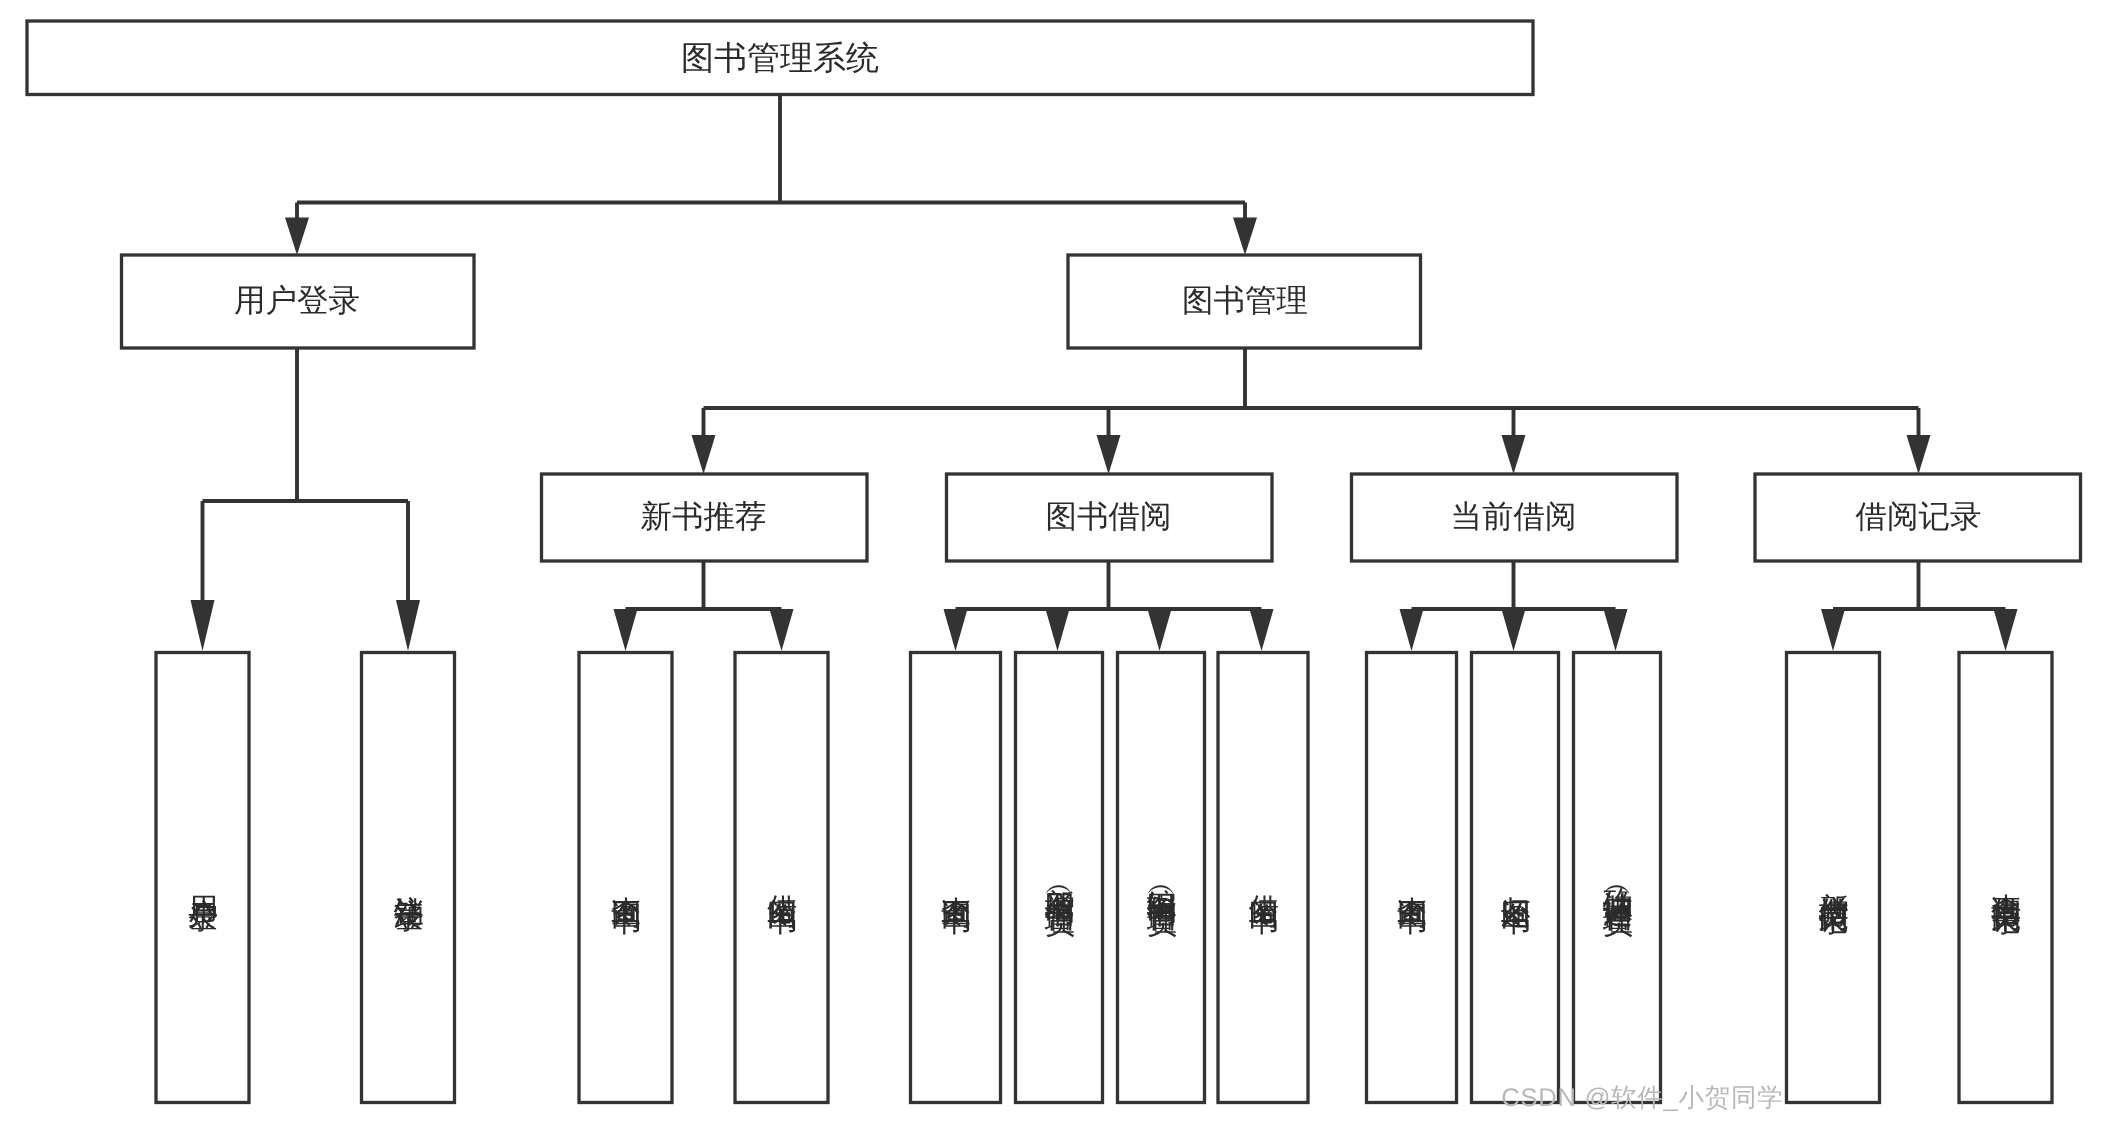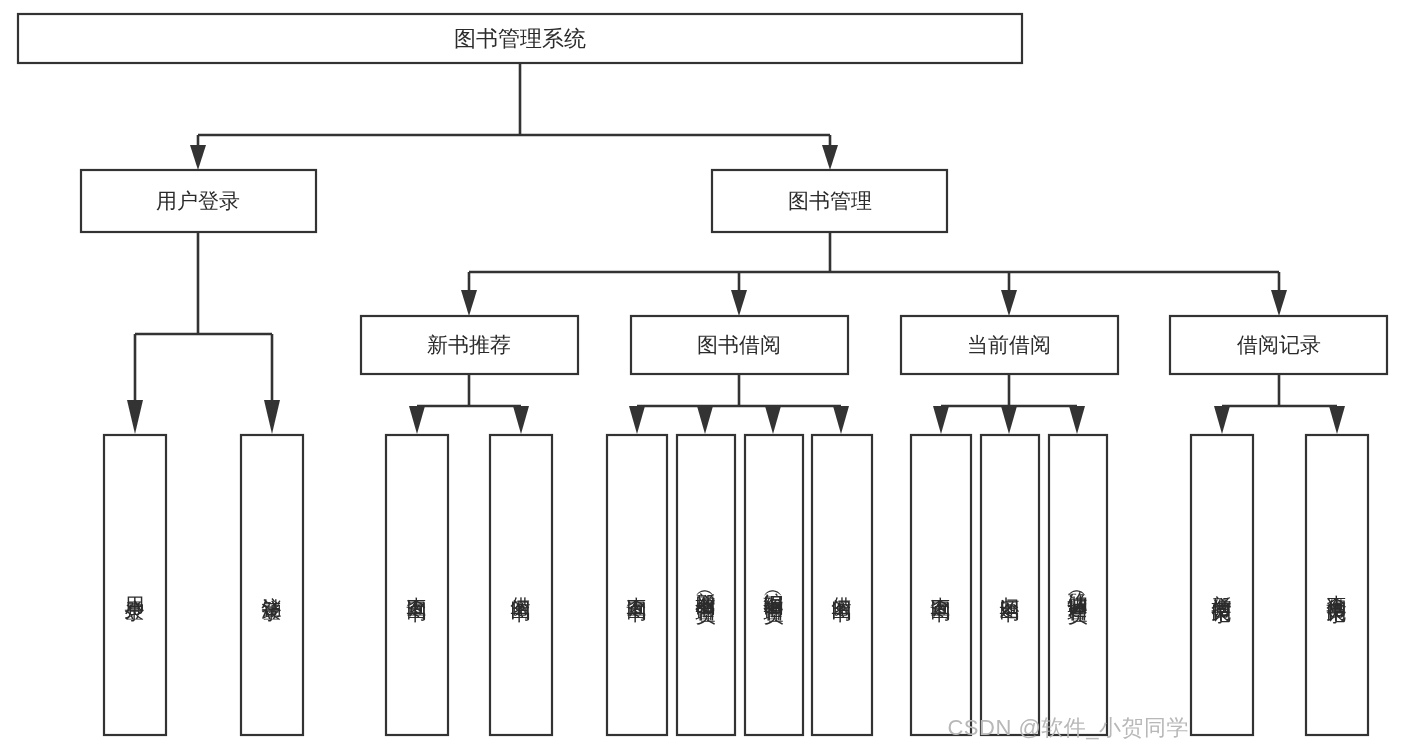--- a/index.html
+++ b/index.html
@@ -53,21 +53,21 @@
   }
   .label-root {
     font-size: 22px;
     text-anchor: middle;
   }
   .watermark-text {
     position: absolute;
     right: 10px;
     bottom: 4px;
     font-family: "Liberation Sans", "DejaVu Sans", sans-serif;
-    font-size: 22px;
+    font-size: 17px;
     color: #b8b8b8;
     white-space: nowrap;
     letter-spacing: 0.5px;
     user-select: none;
   }
 </style>
 </head>
 <body>
 
 <div id="diagram-root">

